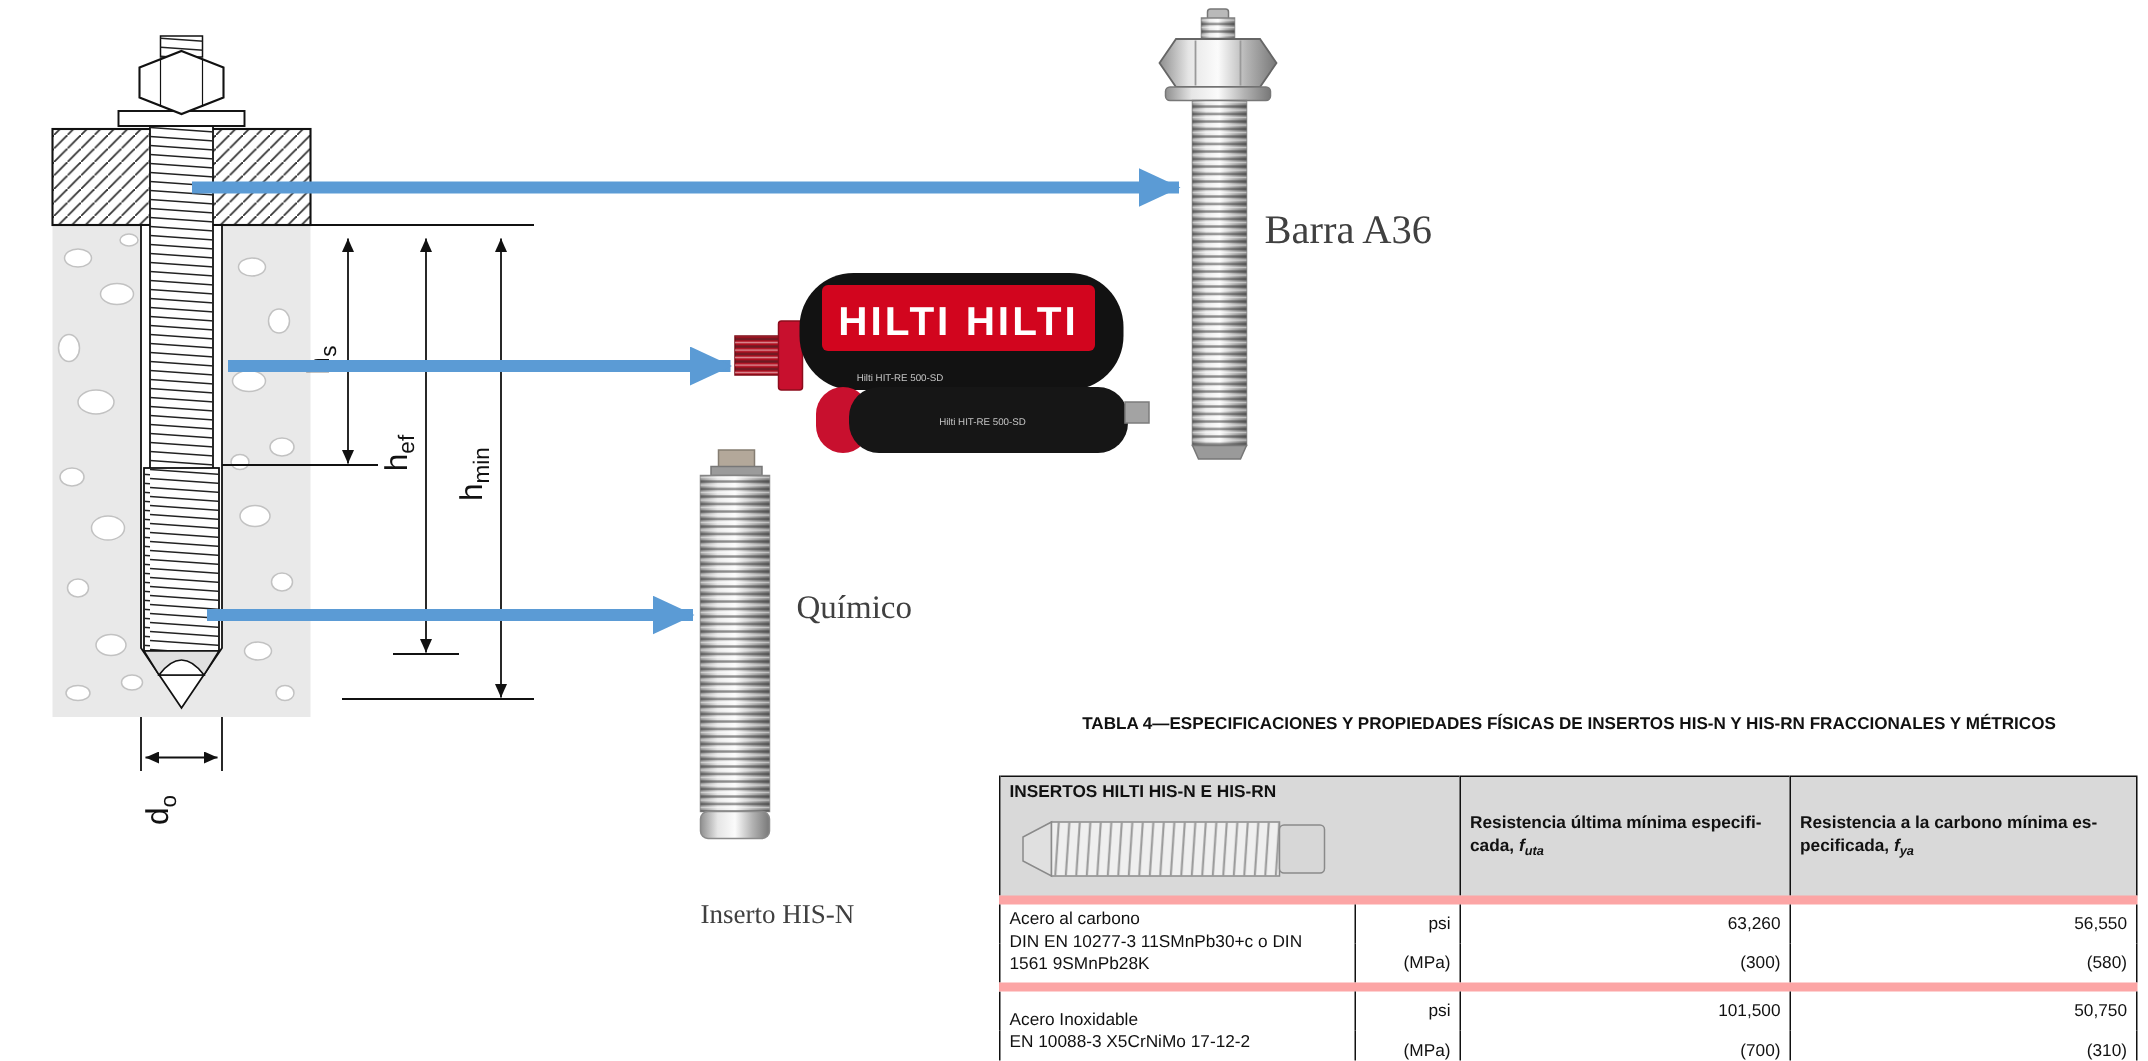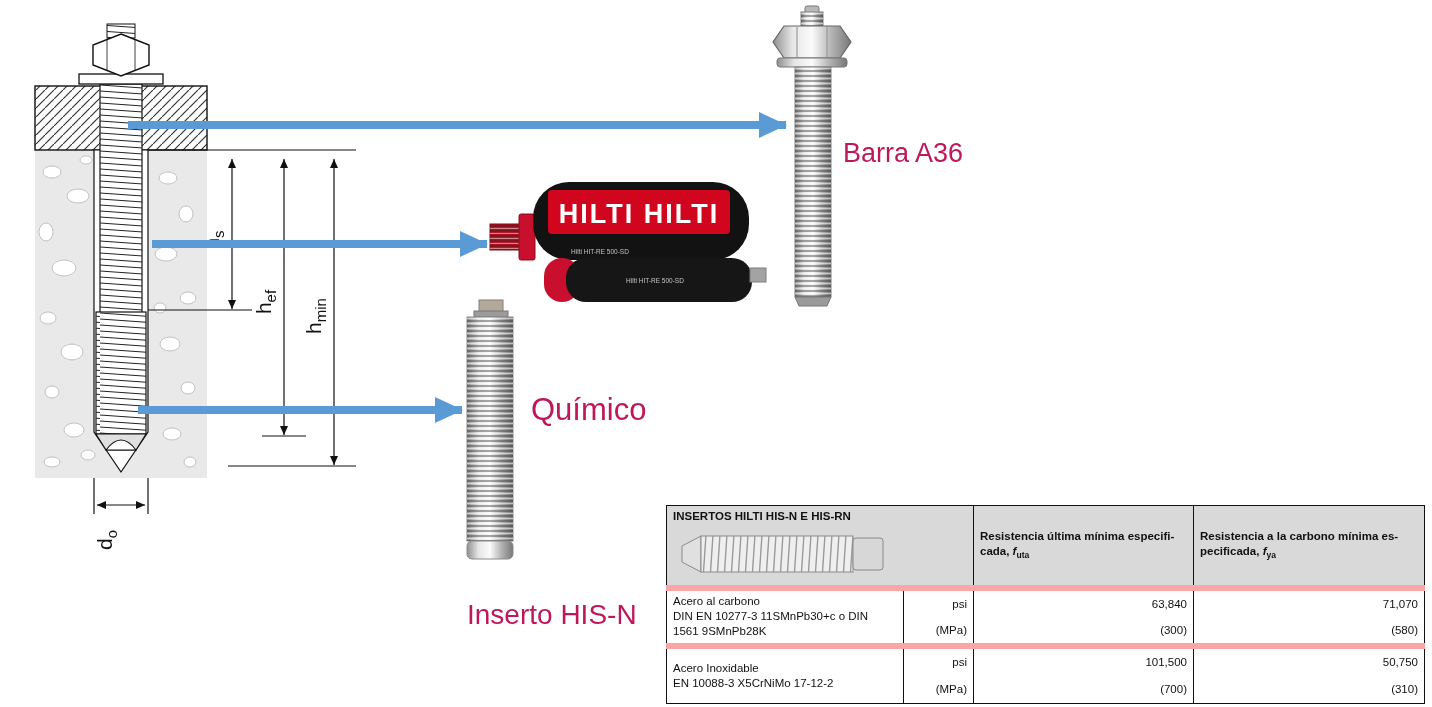--- a/index.html
+++ b/index.html
@@ -10,38 +10,38 @@
 
   
   text { font-family:"Liberation Sans",sans-serif; }
   .dimline { stroke:#111; stroke-width:1.2; fill:none; }
   .dim-label { font-size:21px; fill:#111; }
   .dim-sub { font-size:15px; }
   .hilti-brand { font-size:27px; font-weight:bold; fill:#fff; letter-spacing:2px; }
   .cart-small { font-size:6.5px; fill:#c4c4c4; }
 
   
-  .float-label { position:absolute; color:#be185d; white-space:nowrap; }
+  .float-label { position:absolute; color:#404040; white-space:nowrap;font-family:Liberation Serif, serif; }
   #label-barra   { left:843px; top:138px; font-size:27px; }
-  #label-quimico { left:531px; top:392px; font-size:31px; }
-  #label-inserto { left:467px; top:599px; font-size:28px; }
+  #label-quimico { left:531px; top:392px; font-size:22px; }
+  #label-inserto { left:467px; top:599px; font-size:18px; }
 
   
   .table-wrap { position:absolute; left:666px; top:477px; width:760px; }
   .table-title { text-align:center; font-size:11.4px; font-weight:bold; color:#111; margin-bottom:5px; }
   table.spec { border-collapse:collapse; table-layout:fixed; width:758px; border:1.6px solid #111; font-size:11.5px; color:#111;margin-top:28px; }
   .spec th, .spec td { border-left:1px solid #111; border-right:1px solid #111; padding:2px 6px; }
   .spec thead th { background:#d9d9d9; border-bottom:1.4px solid #111; vertical-align:middle; height:82px; }
   .spec th.prod { text-align:left; vertical-align:top; padding:4px 6px 2px; font-size:11.5px; }
   .spec th.colhead { text-align:left; font-weight:bold; line-height:1.3; }
   .spec td { text-align:right; vertical-align:middle; height:29px; background:#fff; }
   .spec td.mat { text-align:left; white-space:pre-line; line-height:1.3; }
   .spec tr.gstart td { border-top:6px solid #fca5a5; }
   .fsym { font-style:italic; font-weight:bold; }
-  .fsub { font-weight:bold; font-size:8.5px; }
+  .fsub { font-style:italic; font-weight:bold; font-size:8.5px; }
   .prod-img { display:block; margin-top:5px; }
 </style>
 </head>
 <body>
 
 <div class="canvas">
 
   <svg class="stage" viewBox="0 0 1432 707">
     <defs>
       <linearGradient id="metalV" x1="0" y1="0" x2="1" y2="0">
@@ -191,20 +191,21 @@
       <rect x="467" y="317" width="46" height="224" fill="url(#threadStripes)"></rect>
       <rect x="467" y="541" width="46" height="18" rx="5" fill="url(#metalV)" stroke="#8a8a8a" stroke-width="1"></rect>
     </g>
   </svg>
 
   <div class="float-label" id="label-barra">Barra A36</div>
   <div class="float-label" id="label-quimico">Químico</div>
   <div class="float-label" id="label-inserto">Inserto HIS-N</div>
 
   <div class="table-wrap">
+    <div class="table-title">TABLA 4—ESPECIFICACIONES Y PROPIEDADES FÍSICAS DE INSERTOS HIS-N Y HIS-RN FRACCIONALES Y MÉTRICOS</div>
     <table class="spec">
       <colgroup>
           <col style="width:237px">
           <col style="width:70px">
           <col style="width:220px">
           <col style="width:231px">
         </colgroup>
       <thead>
         <tr>
           <th class="prod" colspan="2">
@@ -225,22 +226,22 @@
             <span>pecificada, </span><span class="fsym">f</span><sub class="fsub">ya</sub>
           </th>
         </tr>
       </thead>
       <tbody>
         <tr class="gstart">
           <td class="mat" rowspan="2">Acero al carbono
 DIN EN 10277-3 11SMnPb30+c o DIN
 1561 9SMnPb28K</td>
           <td>psi</td>
-          <td>63,840</td>
-          <td>71,070</td>
+          <td>63,260</td>
+          <td>56,550</td>
         </tr>
         <tr>
           <td>(MPa)</td>
           <td>(300)</td>
           <td>(580)</td>
         </tr>
         <tr class="gstart">
           <td class="mat" rowspan="2">Acero Inoxidable
 EN 10088-3 X5CrNiMo 17-12-2</td>
           <td>psi</td>

